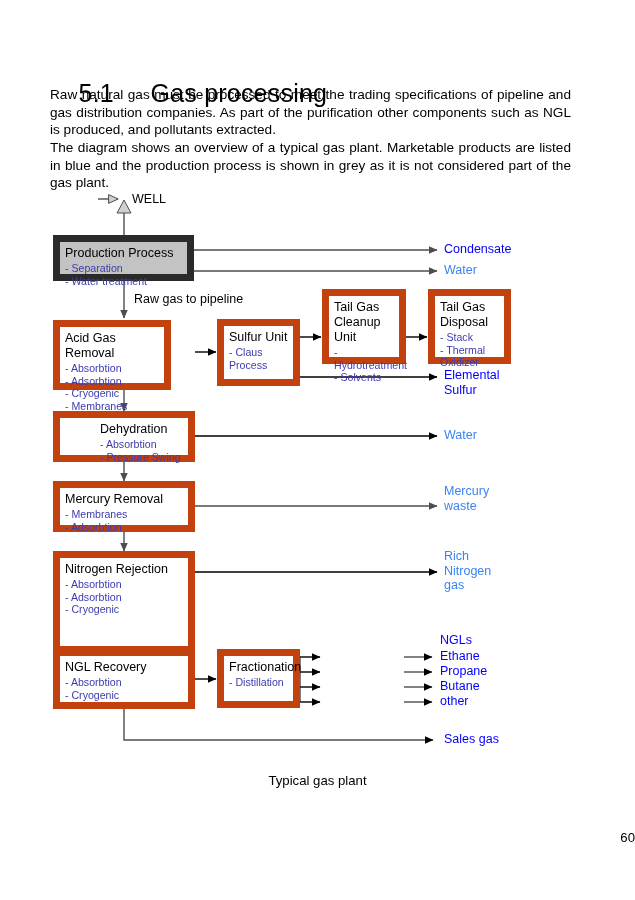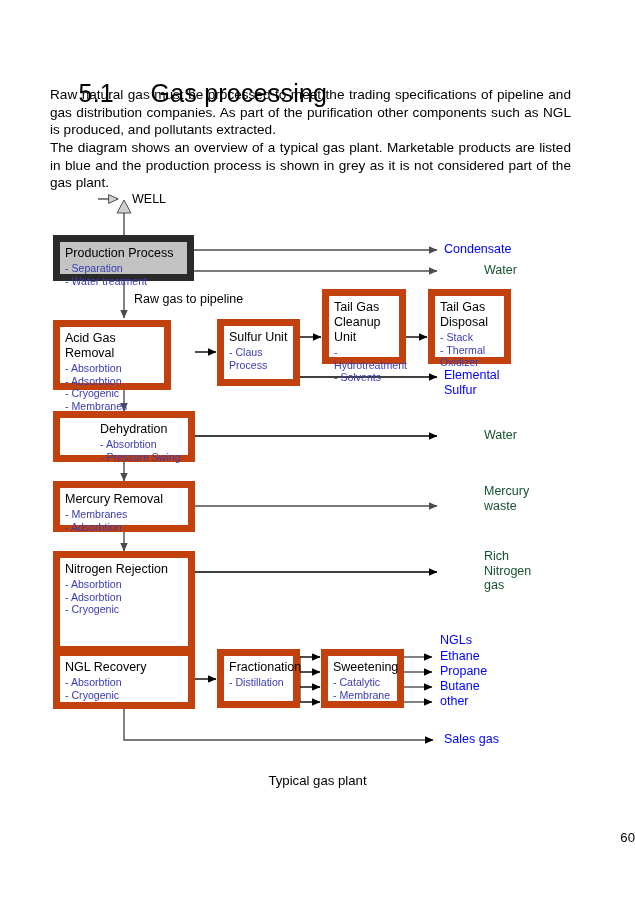--- a/index.html
+++ b/index.html
@@ -87,21 +87,21 @@
   }
 
   
   .outlabel {
     position: absolute;
     font-size: 12.5px;
     line-height: 14.6px;
     white-space: pre-line;
   }
   .outlabel.blue { color: #0000ff; }
-  .outlabel.black { color: #14532d; margin-left: 40px; }
+  .outlabel.black { color: #3b82f6; }
 
   .flowlabel {
     position: absolute;
     font-size: 12.5px;
     color: #000000;
     white-space: nowrap;
   }
 
   .caption {
     position: absolute;
@@ -285,27 +285,20 @@
       </ul>
     </div>
 
     <div class="node" style="left:217px; top:649px; width:83px; height:59px;">
       <div class="title">Fractionation</div>
       <ul>
         <li>- Distillation</li>
       </ul>
     </div>
 
-    <div class="node" style="left:321px; top:649px; width:83px; height:59px;">
-      <div class="title">Sweetening</div>
-      <ul>
-        <li>- Catalytic</li>
-        <li>- Membrane</li>
-      </ul>
-    </div>
 
     <div class="outlabel blue" style="left:444px; top:242px;">Condensate</div>
     <div class="outlabel black" style="left:444px; top:263px;">Water</div>
     <div class="outlabel blue" style="left:444px; top:368px;">Elemental
 Sulfur</div>
     <div class="outlabel black" style="left:444px; top:428px;">Water</div>
     <div class="outlabel black" style="left:444px; top:484px;">Mercury
 waste</div>
     <div class="outlabel black" style="left:444px; top:549px;">Rich
 Nitrogen

